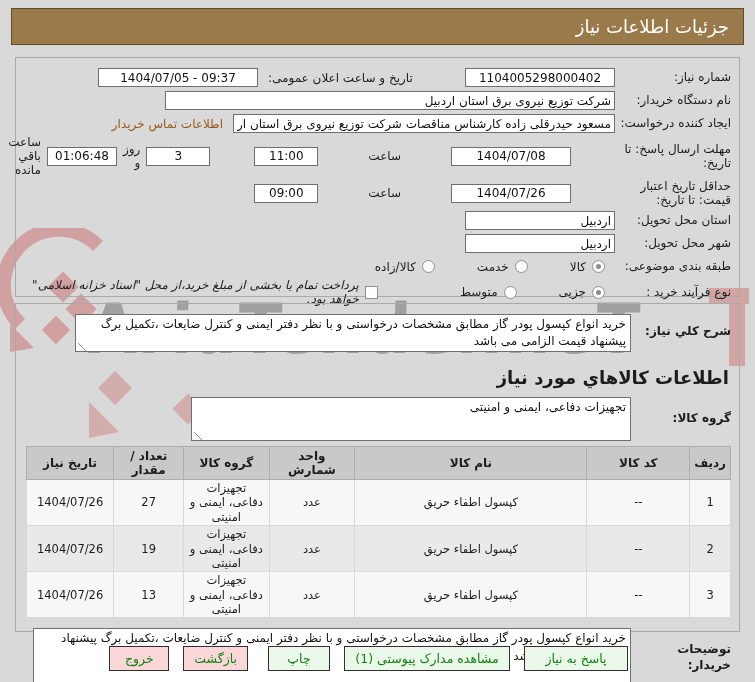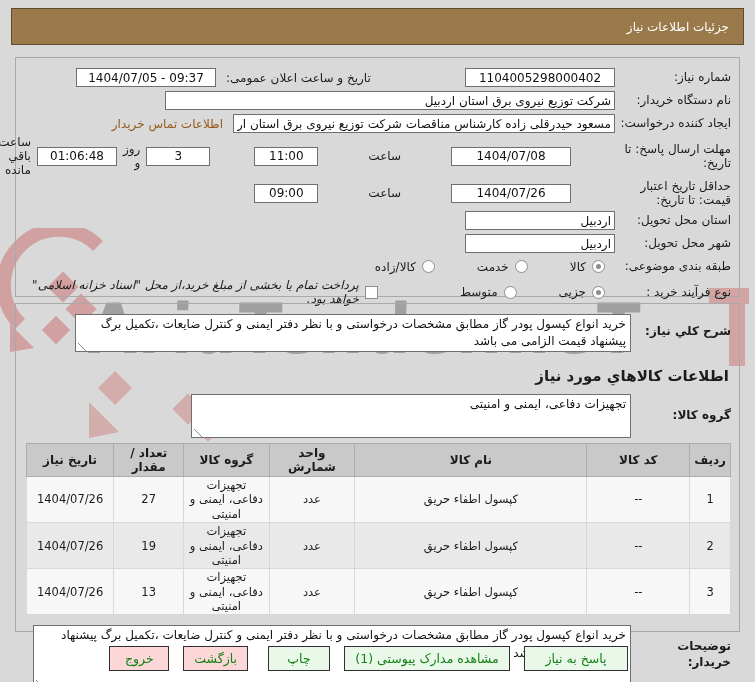--- a/index.html
+++ b/index.html
@@ -23,21 +23,21 @@
     color: rgba(75, 75, 75, 0.40);
     direction: ltr; white-space: nowrap;
     transform: scaleY(1.08) skewX(-2deg);
   }
   .wm svg { position: absolute; }
 
   
   .titlebar {
     position: absolute; top: 8px; right: 11px; left: 11px; height: 37px;
     background: #9a7a4b; border: 1px solid #5f4c2a;
-    color: #ffffff; font-size: 12px;
+    color: #ffffff; font-size: 18px;
     display: flex; align-items: center; padding-right: 14px;
   }
 
   
   .panel { position: absolute; right: 15px; left: 15px; border: 1px solid #a9a9a9; }
   #panel-form  { top: 57px;  height: 240px; padding: 8px 8px 0 10px; }
   #panel-items { top: 303px; height: 329px; padding: 10px 8px 0 10px; }
 
   .row { display: flex; align-items: center; min-height: 23px; }
   .row.tall { min-height: 32px; gap: 44px; }
@@ -46,27 +46,27 @@
   .blbl { font-weight: bold; width: 88px; flex-shrink: 0; line-height: 1.3; margin-left: 12px; }
 
   input.box, textarea.tbox {
     border: 1px solid #6f6f6f; background: #fff;
     font-family: "DejaVu Sans", sans-serif; font-size: 12px; color: #111;
   }
   input.box { height: 19px; padding: 0 3px; }
   .center { text-align: center; direction: ltr; }
   .rightal { text-align: right; }
   .w150 { width: 150px; }
-  .w-announce { width: 140px; margin-left: 50px; }
+  .w-announce { width: 160px; margin-left: 72px; }
   .w-org { width: 450px; }
   .w-creator { width: 382px; }
   .w-date { width: 120px; }
   .w-hour { width: 64px; }
   .w-days { width: 64px; }
-  .w-timer { width: 80px; background: #f2edcb; }
+  .w-timer { width: 70px; background: #f2edcb; }
   .gap6 { margin-left: 6px; margin-right: 6px; }
   .pushleft { margin-right: auto; display: flex; align-items: center; }
   .ml40 { margin-left: 38px; }
 
   .link { color: #96591c; cursor: pointer; margin-right: 10px; white-space: nowrap; }
 
   .opts { display: flex; align-items: center; padding-right: 10px; flex: 1; }
   .opt { display: flex; align-items: center; gap: 6px; margin-left: 42px; white-space: nowrap; }
   .opt.grow { flex: 1; white-space: normal; margin-left: 0; }
   .radio {
@@ -86,21 +86,21 @@
   textarea.tbox { resize: none; overflow: hidden; padding: 1px 4px; line-height: 1.45; }
   .ta-wrap { position: relative; display: inline-block; }
   .grip {
     position: absolute; left: 3px; bottom: 4px; width: 8px; height: 8px;
     background: linear-gradient(45deg, transparent 44%, #8a8a8a 44%, #8a8a8a 56%, transparent 56%);
   }
   .ta-desc  { width: 556px; height: 38px; }
   .ta-group { width: 440px; height: 44px; }
   .ta-notes { width: 598px; height: 64px; }
 
-  .section-title { font-weight: bold; margin: 12px 2px 9px; font-size: 15px; }
+  .section-title { font-weight: bold; margin: 12px 2px 9px; font-size: 18px; }
 
   
   table.items { border-collapse: collapse; width: 100%; margin: 2px 0 10px; background: #fff; }
   table.items th {
     background: #c9c9c9; border: 1px solid #adadad;
     font-weight: bold; font-size: 12px; height: 27px; padding: 2px 4px;
   }
   table.items td {
     background: #f7f7f7; border: 1px solid #d8d8d8;
     text-align: center; font-size: 11.5px; height: 30px; padding: 1px 4px; line-height: 1.25;

